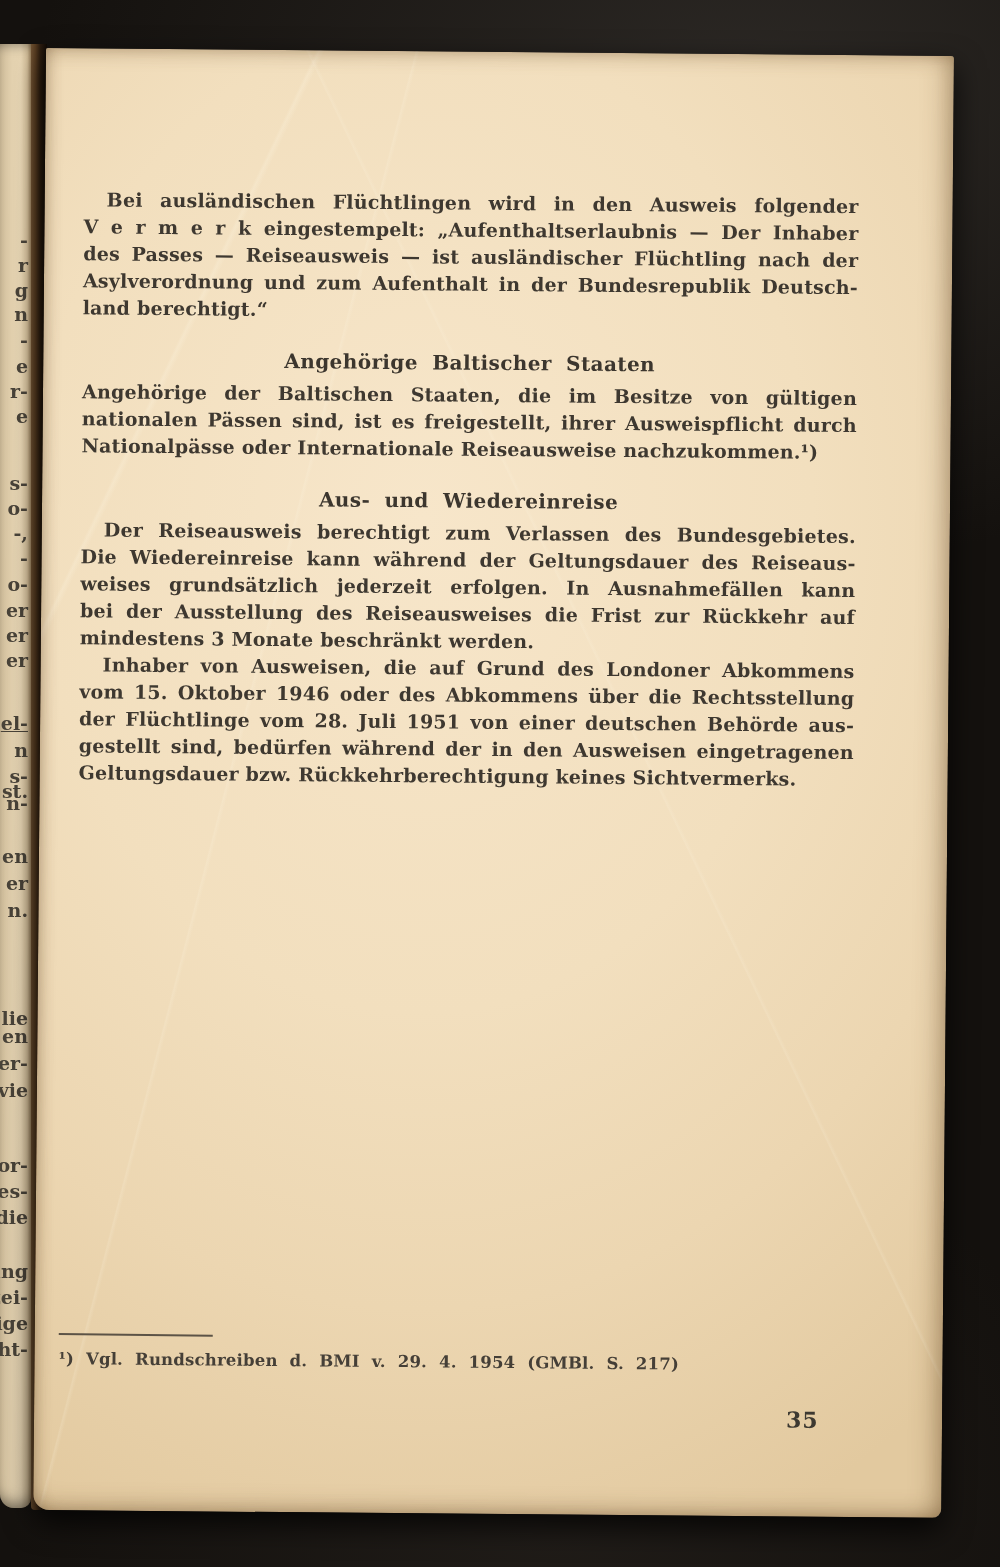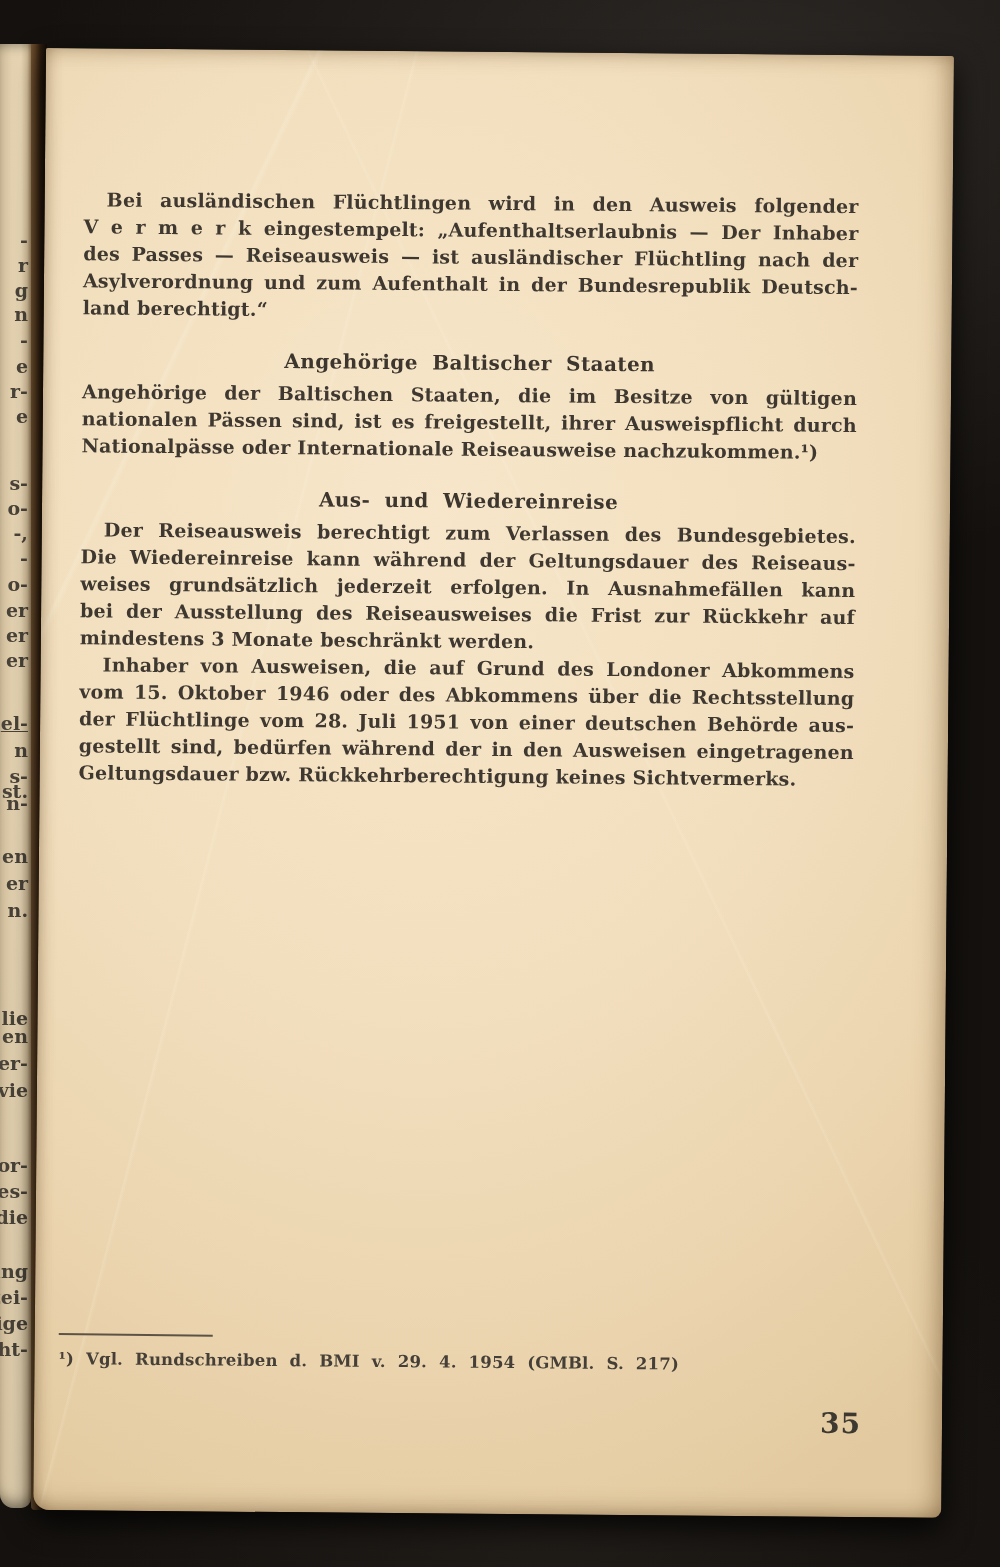--- a/index.html
+++ b/index.html
@@ -62,22 +62,22 @@
   .footnote-rule {
     position:absolute; left:24px; top:1285px; width:154px; height:2px;
     background:#5c5346; transform:rotate(0.15deg);
   }
   .footnote {
     position:absolute; left:24px; top:1301px;
     font-size:16.5px; font-weight:700; word-spacing:6px;
     color:#453f37; letter-spacing:0.2px;
   }
   .page-number {
-    position:absolute; left:786px; top:1352px;
-    font-size:28px; font-weight:700; letter-spacing:1px; color:#3d3931;
+    position:absolute; left:752px; top:1352px;
+    font-size:22px; font-weight:700; letter-spacing:1px; color:#3d3931;
   }
 </style>
 </head>
 <body>
 
 <div class="left-strip">
   <div id="left-strip-frags">
       <span class="frag" style="top: 183px;">-</span>
       <span class="frag" style="top: 208px;">r</span>
       <span class="frag" style="top: 233px;">g</span>

